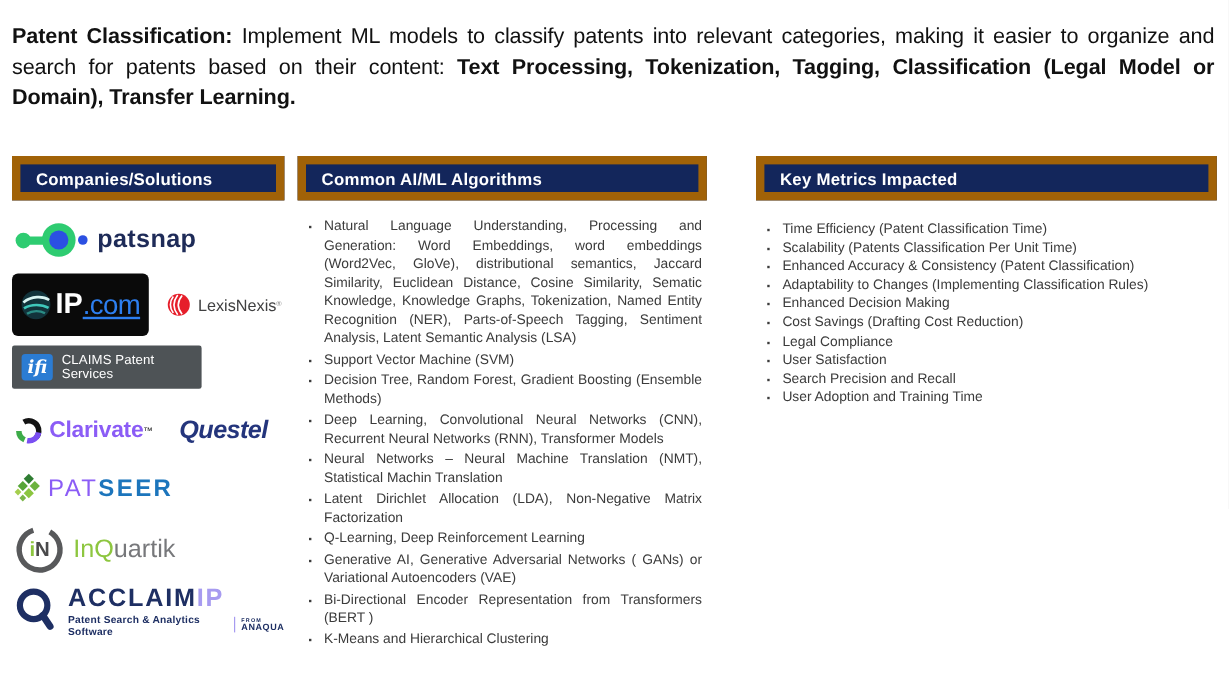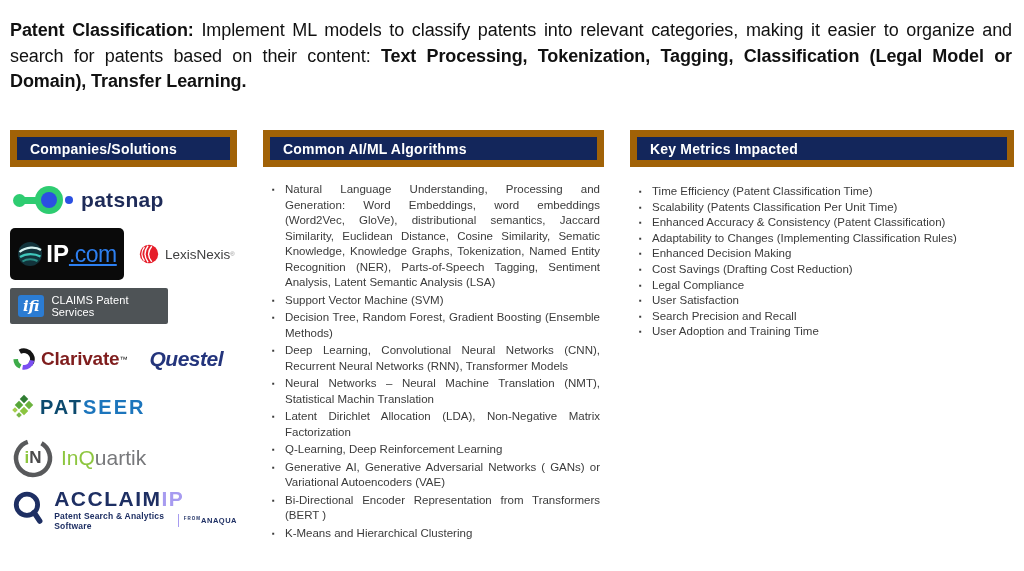--- a/index.html
+++ b/index.html
@@ -11,21 +11,21 @@
   
   #intro {
     position:absolute; left:10px; right:12px; top:18px;
     font-size:18px; line-height:1.43; color:#111; text-align:justify;
     letter-spacing:-0.1px;
   }
   #intro .b { font-weight:700; }
   
   .col { position:absolute; top:130px; }
   #col-companies { left:10px;  width:227px; }
-  #col-algorithms{ left:263px; width:341px; }
+  #col-algorithms{ left:248px; width:341px; }
   #col-metrics   { left:630px; width:384px; }
   .col-header {
     height:37px; background:#13265b; border:7px solid #a16207;
     display:flex; align-items:center; padding-left:13px;
     color:#ffffff; font-size:14px; font-weight:700; letter-spacing:0.2px;
   }
   .col-list { list-style:none; margin:0; padding:15px 4px 0 9px; }
   .col-list li { display:flex; align-items:flex-start; margin-bottom:2px;
     color:#3b3b3b; font-size:11.5px; line-height:15.5px; }
   .col-list .bullet { flex:0 0 13px; font-size:8px; line-height:15.5px; color:#3b3b3b; }
@@ -57,28 +57,28 @@
   
   .row-ifi { margin-top:8px; }
   .ifi-bar { width:158px; height:36px; background:#4e5356; border-radius:2px;
     display:flex; align-items:center; padding:0 8px; }
   .ifi-chip { width:30px; height:22px; background:#2b7cd3; border-radius:3px;
     display:flex; align-items:center; justify-content:center;
     color:#fff; font-family:"DejaVu Serif", serif; font-style:italic; font-weight:700; font-size:15px; }
   .ifi-label { margin-left:7px; color:#ffffff; font-size:11px; font-weight:500; letter-spacing:0.1px; }
   
   .row-clarivate { margin:20px 0 0 2px; height:30px; }
-  .clar-text { margin-left:5px; font-size:19px; font-weight:800; color:#7f1d1d; letter-spacing:-0.2px; }
+  .clar-text { margin-left:5px; font-size:19px; font-weight:800; color:#8b5cf6; letter-spacing:-0.2px; }
   .clar-tm { font-size:8px; color:#141414; vertical-align:top; }
   .questel-text { margin-left:22px; font-size:21px; font-weight:700; font-style:italic; color:#24357c; letter-spacing:-0.5px; }
   
   .row-patseer { margin:20px 0 0 2px; height:26px; }
   .seer-mark { position:relative; width:24px; height:24px; }
   .seer-mark i { position:absolute; display:block; transform:rotate(45deg); }
-  .pat-text  { margin-left:4px; font-size:20px; font-weight:700; color:#0c4a6e; letter-spacing:2px; }
+  .pat-text  { margin-left:4px; font-size:20px; font-weight:400; color:#8b5cf6; letter-spacing:2px; }
   .seer-text { font-size:20px; font-weight:800; color:#1c75bc; letter-spacing:2px; }
   
   .row-inquartik { margin:17px 0 0 2px; height:42px; }
   .iq-mark { position:relative; width:42px; height:42px; }
   .iq-letters { position:absolute; left:0; top:0; width:42px; height:42px;
     display:flex; align-items:center; justify-content:center;
     font-size:17px; font-weight:700; }
   .iq-letter-i { color:#8dc63f; }
   .iq-letter-n { color:#4a4a4b; }
   .iq-text { margin-left:7px; font-size:21px; }
@@ -86,21 +86,21 @@
   .iq-gray  { color:#77787b; }
   
   .row-acclaim { margin:8px 0 0 2px; }
   .ac-textblock { margin-left:8px; }
   .ac-line1 { font-size:21px; font-weight:700; letter-spacing:1.5px; line-height:22px; }
   .ac-acclaim { color:#1e2f63; }
   .ac-ip { color:#a79bf0; }
   .ac-line2 { display:flex; align-items:center; margin-top:1px;justify-content:center; }
   .ac-sub { font-size:8.5px; font-weight:700; color:#1e2f63; letter-spacing:0.2px; }
   .ac-div { width:1px; height:13px; background:#a79bf0; margin:0 5px; }
-  .ac-stack { display:flex; line-height:1; }
+  .ac-stack { display:flex; flex-direction:column; line-height:1; }
   .ac-from { font-size:4.5px; font-weight:700; color:#1e2f63; letter-spacing:1px; }
   .ac-anaqua { font-size:7.5px; font-weight:800; color:#1e2f63; letter-spacing:0.5px; }
 </style>
 </head>
 <body>
 
 <div id="slide">
 
   <p id="intro"><span class="b">Patent Classification:</span><span> Implement ML models to classify patents into relevant categories, making it easier to organize and search for patents based on their content: </span><span class="b">Text Processing, Tokenization, Tagging, Classification (Legal Model or Domain), Transfer Learning.</span></p>
 

